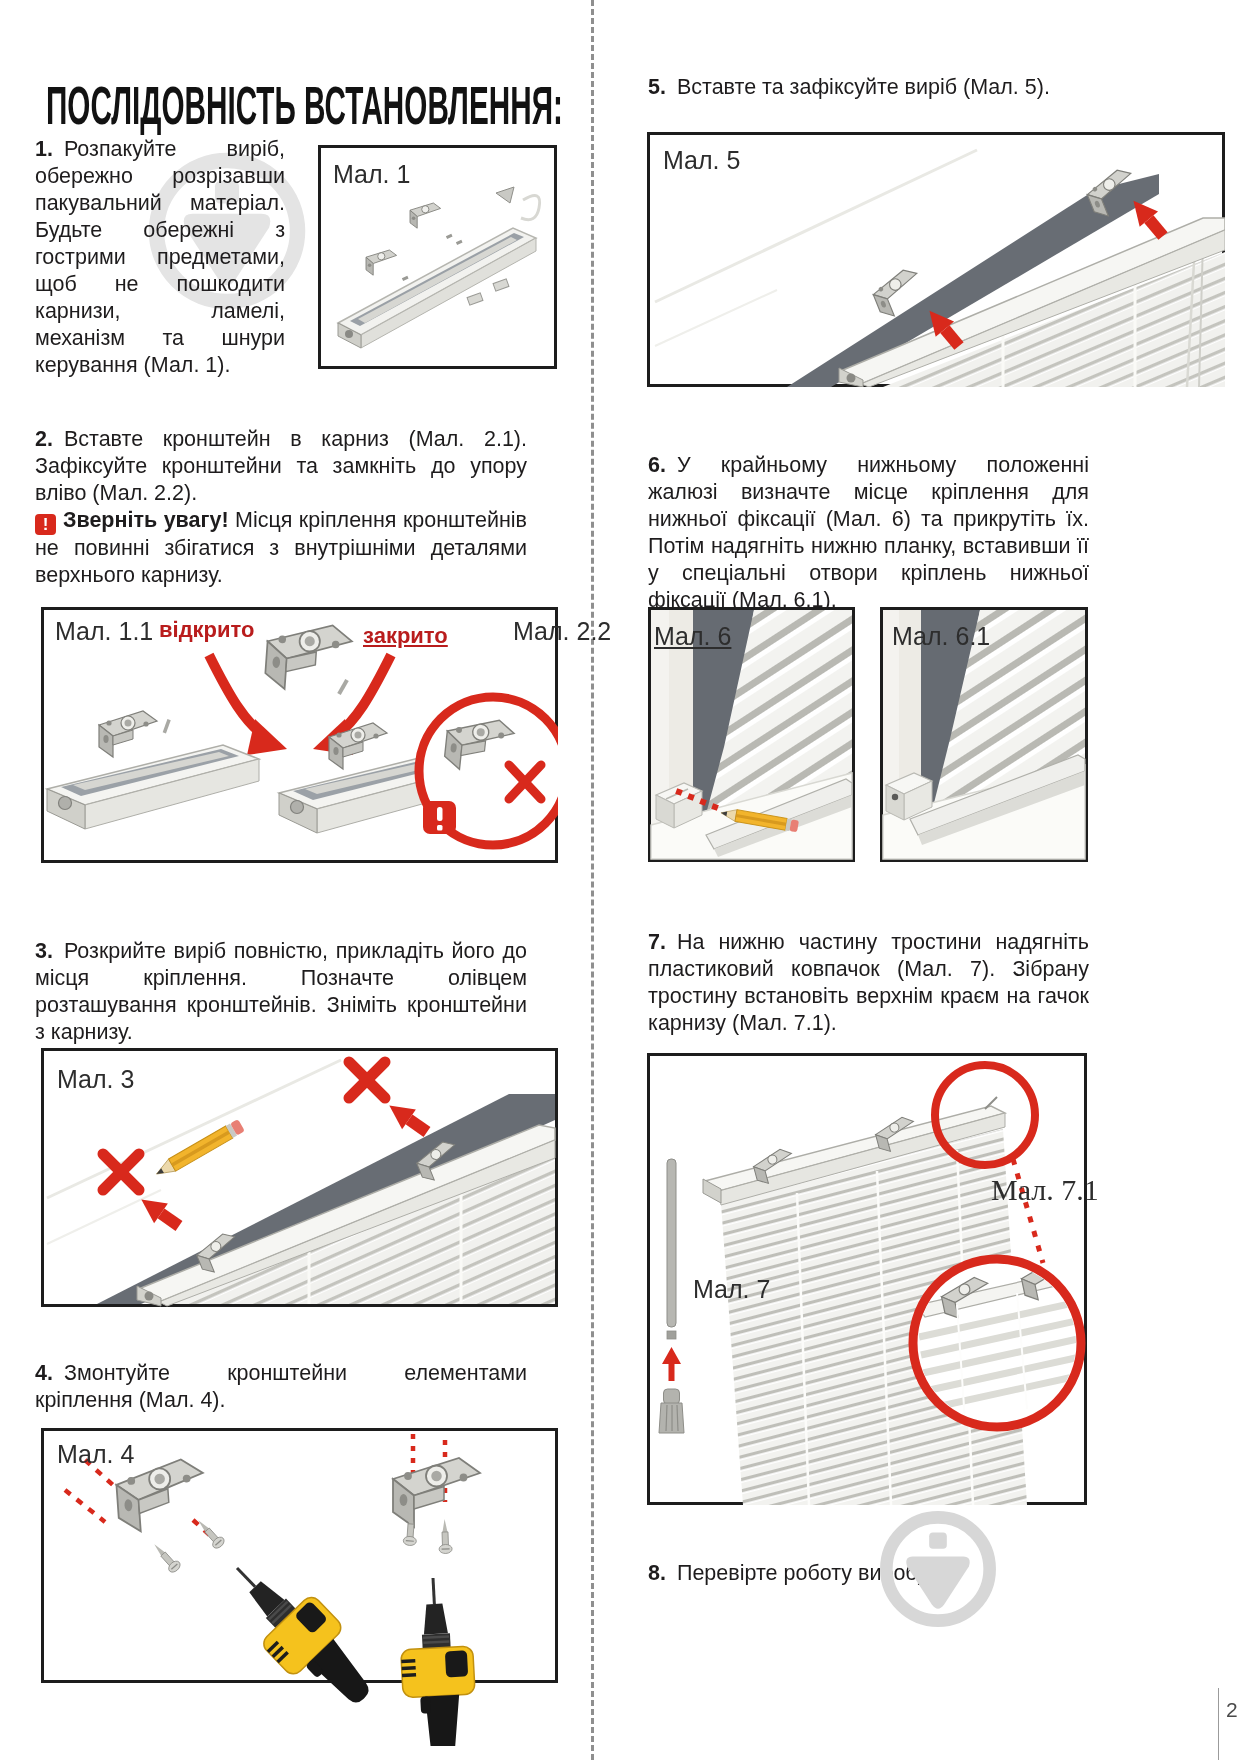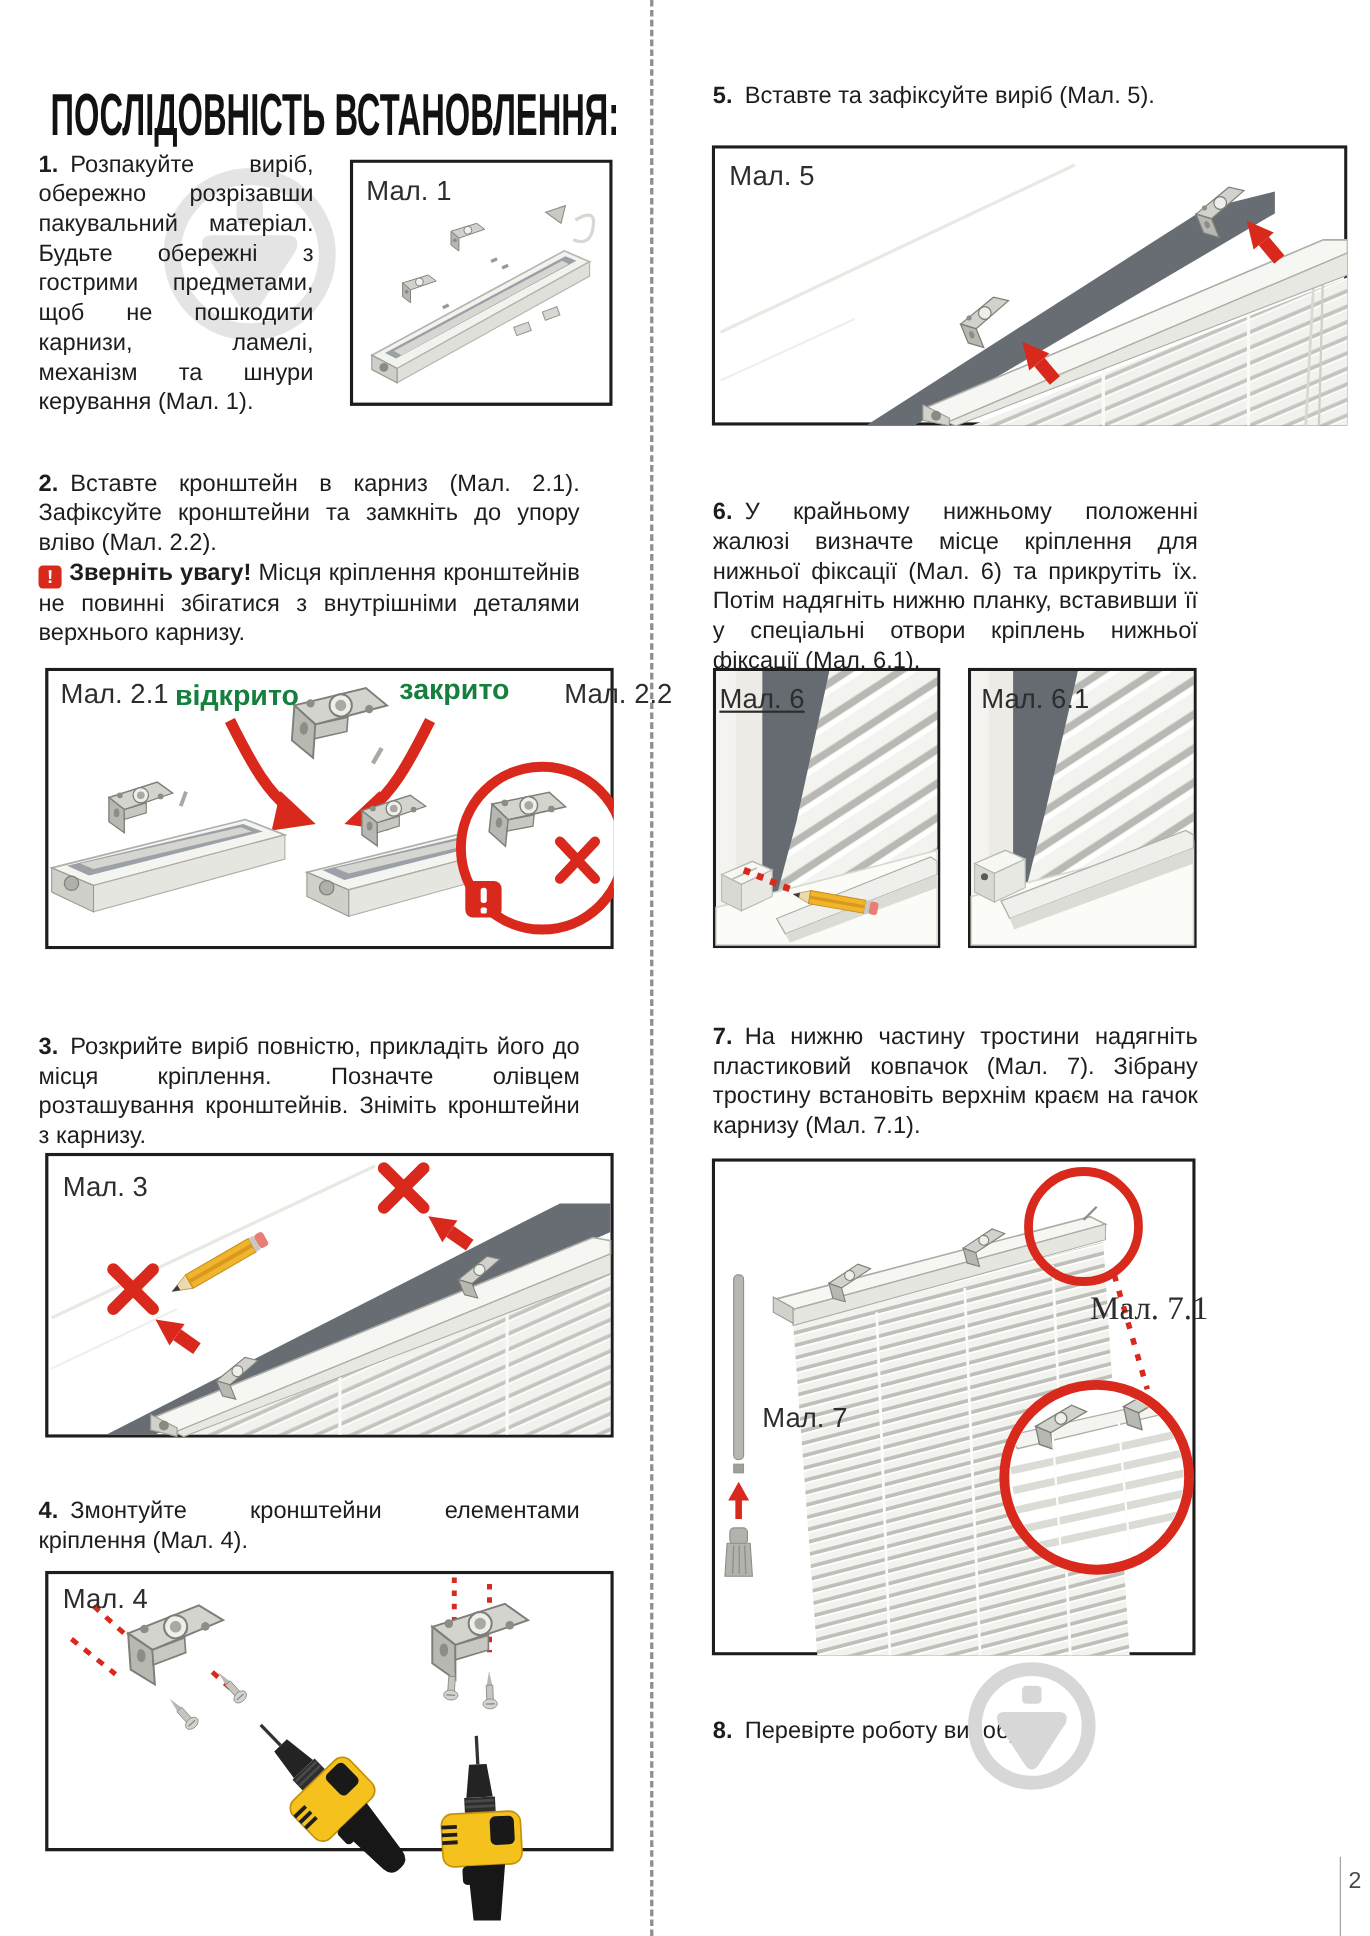--- a/index.html
+++ b/index.html
@@ -27,21 +27,21 @@
   .warnicon {
     display:inline-block; width:21px; height:21px; margin-right:7px;
     background:#d8291c; color:#ffffff; border-radius:4px;
     font-weight:700; font-size:17px; line-height:21px; text-align:center;
     vertical-align:-3px;
   }
   
   .fig { position:absolute; }
   .fig svg { display:block; }
   .figlabel { position:absolute; font-size:25px; color:#2d2d2d; white-space:nowrap; }
-  .figanno  { position:absolute; font-size:26px; font-weight:700; color:#15803d; white-space:nowrap; }
+  .figanno  { position:absolute; font-size:22px; font-weight:700; color:#b91c1c; white-space:nowrap; }
   
   .watermark { position:absolute; }
   .wm-left  { color:#e4e4e4; }
   .wm-right { color:#d7d7d7; }
   
   .pagenum-line { position:absolute; left:1218px; top:1688px; height:72px; width:0;
                   border-left:1.5px solid #9b9b9b; }
   .pagenum { position:absolute; left:1226px; top:1698px; font-size:21px; color:#4a4a4a; }
 </style>
 </head>
@@ -154,23 +154,23 @@
     <g stroke="#d8291c" stroke-width="9" stroke-linecap="round">
       <line x1="468" y1="158" x2="500" y2="192"></line>
       <line x1="500" y1="158" x2="468" y2="192"></line>
     </g>
     <g>
       <rect x="382" y="194" width="33" height="33" rx="7" fill="#d8291c"></rect>
       <rect x="396" y="200" width="5.5" height="14" rx="2.5" fill="#ffffff"></rect>
       <rect x="396" y="218" width="5.5" height="5.5" rx="1.5" fill="#ffffff"></rect>
     </g>
   </svg>
-  <span class="figlabel" style="left:14px; top:10px;">Мал. 2.1</span>
+  <span class="figlabel" style="left:14px; top:10px;">Мал. 1.1</span>
   <span class="figanno" style="left:118px; top:10px;">відкрито</span>
-  <span class="figanno" style="left:322px; top:4px;">закрито</span>
+  <span class="figanno" style="left:322px; top:16px;text-decoration:underline;">закрито</span>
   <span class="figlabel" style="left:428px; top:10px;margin-left:44px;">Мал. 2.2</span>
 </div>
 
 <p class="step" style="left:35px; top:916px; width:492px;">
   <span class="stepnum">3.</span><span>Розкрийте виріб повністю, прикладіть його до місця кріплення. Позначте олівцем розташування кронштейнів. Зніміть кронштейни з карнизу.</span>
 </p>
 
 <div class="fig" style="left:41px; top:1048px;">
   <svg width="517" height="259" viewBox="0 0 517 259">
     <defs>

